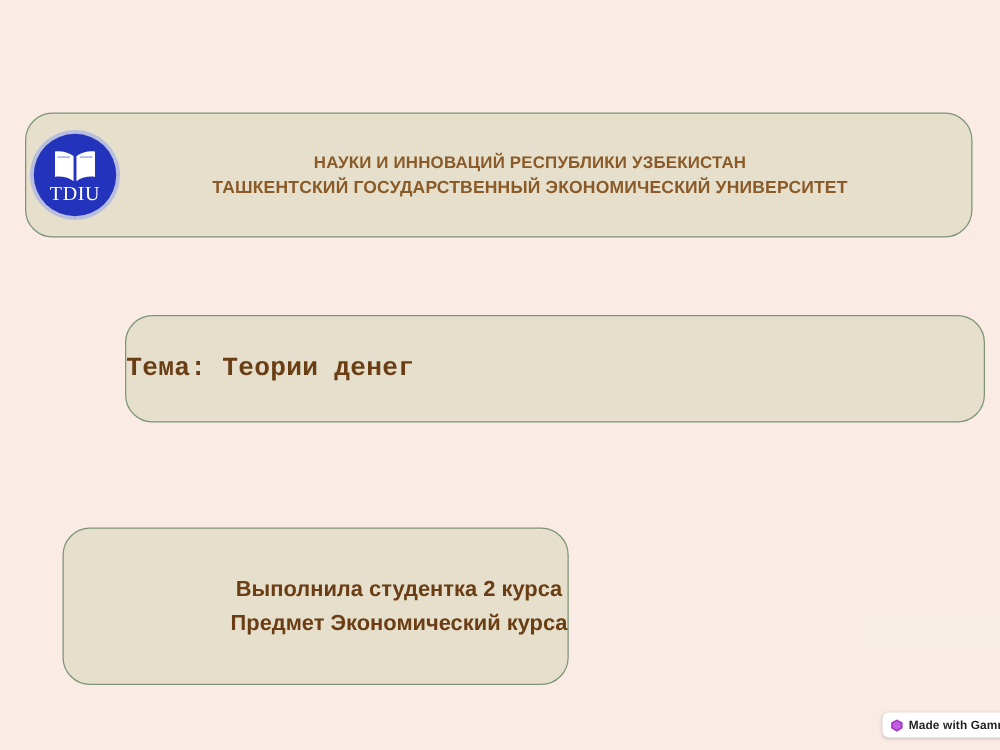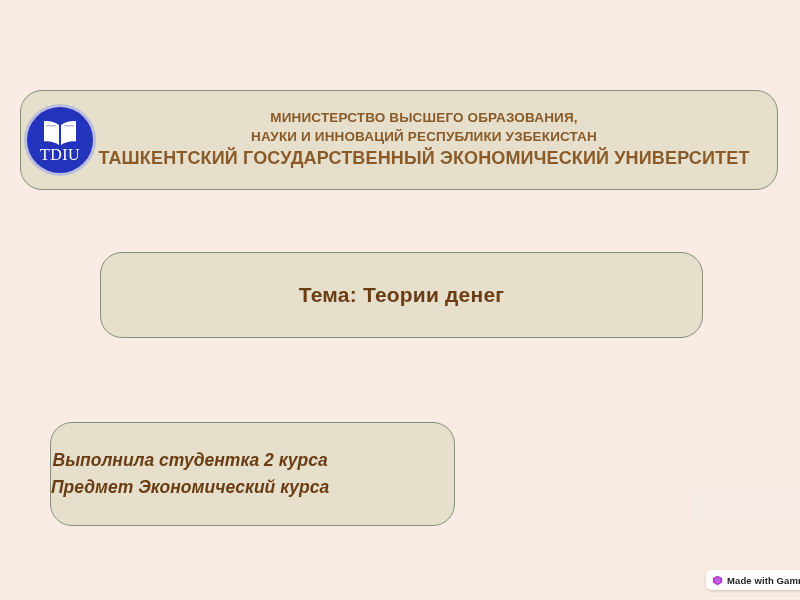--- a/index.html
+++ b/index.html
@@ -72,50 +72,49 @@
     padding-left: 60px;
     padding-right: 10px;
     box-sizing: border-box;
     color: #8a5a28;
     font-size: 13.5px;
     font-weight: 700;
     line-height: 1.42;
     letter-spacing: 0.15px;
   }
   .header-text .line { display: block; white-space: nowrap; }
-  .header-text .line-3 { font-size: 18px; }
+  .header-text .line-3 { font-size: 14px; }
 
   
   .title-panel {
     left: 100px;
     top: 252px;
-    width: 603px;
+    width: 688px;
     height: 86px;
     display: flex;
     align-items: center;
-    justify-content: center;
+    font-family: Liberation Mono, monospace;
   }
   .title-text {
     color: #6a3d14;
     font-size: 21px;
     font-weight: 700;
     text-align: center;
     letter-spacing: 0.2px;
   }
 
   
   .author-panel {
     left: 50px;
     top: 422px;
     width: 405px;
-    height: 104px;
+    height: 126px;
     display: flex;
     align-items: center;
-    justify-content: flex-start;
-    font-style: italic;
+    justify-content: flex-end;
   }
   .author-text {
     color: #6a3d14;
     font-size: 17.5px;
     font-weight: 700;
     line-height: 1.55;
     text-align: center;
   }
   .author-text .line { display: block; white-space: nowrap; }
 
@@ -163,21 +162,20 @@
 
         <rect x="36" y="21" width="2" height="21" fill="#2433bb"></rect>
 
         <rect x="23" y="22" width="10" height="1.4" fill="#2433bb" opacity="0.35"></rect>
         <rect x="41" y="22" width="10" height="1.4" fill="#2433bb" opacity="0.35"></rect>
         <text x="37" y="57" text-anchor="middle" font-family="'Liberation Serif', serif" font-size="16" letter-spacing="0.5" fill="#ffffff">TDIU</text>
       </svg>
     </div>
 
     <div class="header-text">
-      <span class="line line-1">МИНИСТЕРСТВО ВЫСШЕГО ОБРАЗОВАНИЯ,</span>
       <span class="line line-2">НАУКИ И ИННОВАЦИЙ РЕСПУБЛИКИ УЗБЕКИСТАН</span>
       <span class="line line-3">ТАШКЕНТСКИЙ ГОСУДАРСТВЕННЫЙ ЭКОНОМИЧЕСКИЙ УНИВЕРСИТЕТ</span>
     </div>
 
   </div>
 
   <div class="panel title-panel">
     <div class="title-text">Тема: Теории денег</div>
   </div>
 

